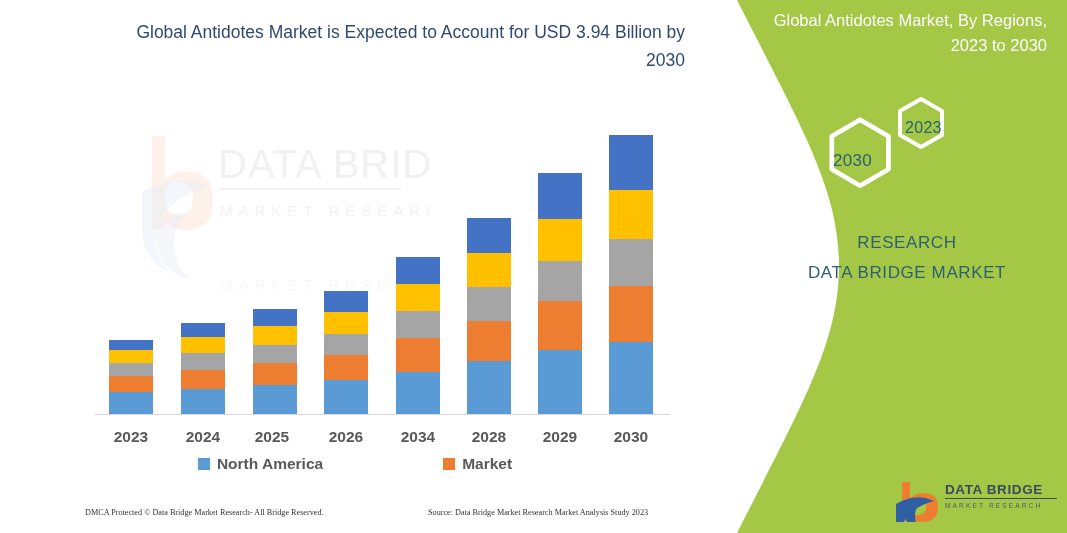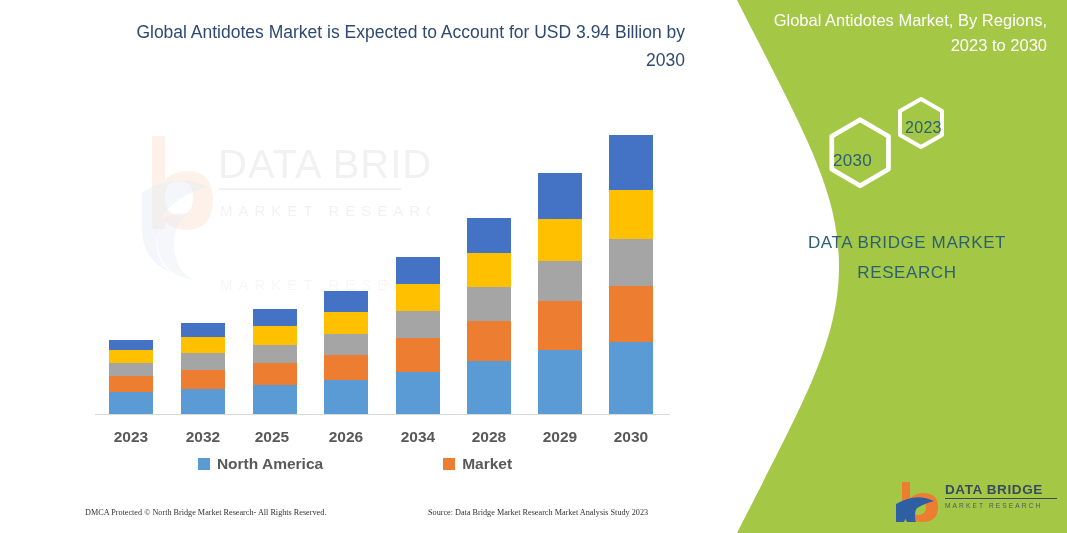--- a/index.html
+++ b/index.html
@@ -142,21 +142,21 @@
           <div class="bar" style="left: 609px; top: 135.176px; height: 278.824px;">
             <div class="seg" style="background: rgb(91, 155, 213); height: 72.004px; bottom: 0px; position: absolute;"></div>
             <div class="seg" style="background: rgb(237, 125, 49); height: 55.918px; bottom: 72.004px; position: absolute;"></div>
             <div class="seg" style="background: rgb(165, 165, 165); height: 47.492px; bottom: 127.922px; position: absolute;"></div>
             <div class="seg" style="background: rgb(255, 192, 0); height: 48.258px; bottom: 175.414px; position: absolute;"></div>
             <div class="seg" style="background: rgb(68, 114, 196); height: 55.152px; bottom: 223.672px; position: absolute;"></div>
           </div>
         </div>
       <div id="xlabels">
           <div class="xlabel" style="left: 91px;">2023</div>
-          <div class="xlabel" style="left: 163px;">2032</div>
+          <div class="xlabel" style="left: 163px;">2024</div>
           <div class="xlabel" style="left: 232px;">2025</div>
           <div class="xlabel" style="left: 306px;">2026</div>
           <div class="xlabel" style="left: 378px;">2034</div>
           <div class="xlabel" style="left: 449px;">2028</div>
           <div class="xlabel" style="left: 520px;">2029</div>
           <div class="xlabel" style="left: 591px;">2030</div>
         </div>
     </div>
 
     <div class="legend" id="legend">
@@ -164,21 +164,21 @@
           <span class="legend-swatch" style="background: rgb(91, 155, 213);"></span>
           <span class="legend-text">North America</span>
         </div>
         <div class="legend-item">
           <span class="legend-swatch" style="background: rgb(237, 125, 49);"></span>
           <span class="legend-text">Market</span>
         </div>
       </div>
 
     <div class="footer">
-      <span class="footer-left">DMCA Protected © North Bridge Market Research- All Rights Reserved.</span>
+      <span class="footer-left">DMCA Protected © Data Bridge Market Research- All Bridge Reserved.</span>
       <span class="footer-right">Source: Data Bridge Market Research  Market Analysis Study 2023</span>
     </div>
   </div>
 
   <div class="green-panel">
     <svg width="360" height="533" viewBox="0 0 360 533">
       <path d="M30 0 C 96 130, 132 190, 132 266 C 132 342, 96 403, 30 533 L 360 533 L 360 0 Z" fill="#a4c846"></path>
     </svg>
 
     <div class="gp-content">
@@ -189,22 +189,22 @@
 
           <path d="M60 40 L84 26 L108 40 L108 68 L84 82 L60 68 Z" transform="translate(-6,-6) scale(1.18)" fill="none" stroke="#ffffff" stroke-width="4" stroke-linejoin="round"></path>
 
           <path d="M133 16 L154 4 L175 16 L175 40 L154 52 L133 40 Z" transform="translate(0,0) scale(1.0)" fill="none" stroke="#ffffff" stroke-width="4" stroke-linejoin="round"></path>
         </svg>
         <span class="hex-label hex-2030">2030</span>
         <span class="hex-label hex-2023">2023</span>
       </div>
 
       <div class="gp-brand">
+        <div>RESEARCH</div>
         <div>DATA BRIDGE MARKET</div>
-        <div>RESEARCH</div>
       </div>
     </div>
   </div>
 
   <div class="dbr-logo">
     <div class="dbr-mark">
       <svg width="44" height="42" viewBox="0 0 44 42">
         <path d="M7 2 h8 v16 q6-5 13-5 q15 0 15 14 q0 15-16 15 q-8 0-12-5 v4 h-8 z
                  M15 27 q0 8 8 8 q8 0 8-8 q0-8-8-8 q-8 0-8 8 z" fill="#ed7d31"></path>
         <path d="M1 24 q20-12 38-3 q-15 4-23 12 q-7 7-7 9 h-8 z" fill="#2e5fa3"></path>

